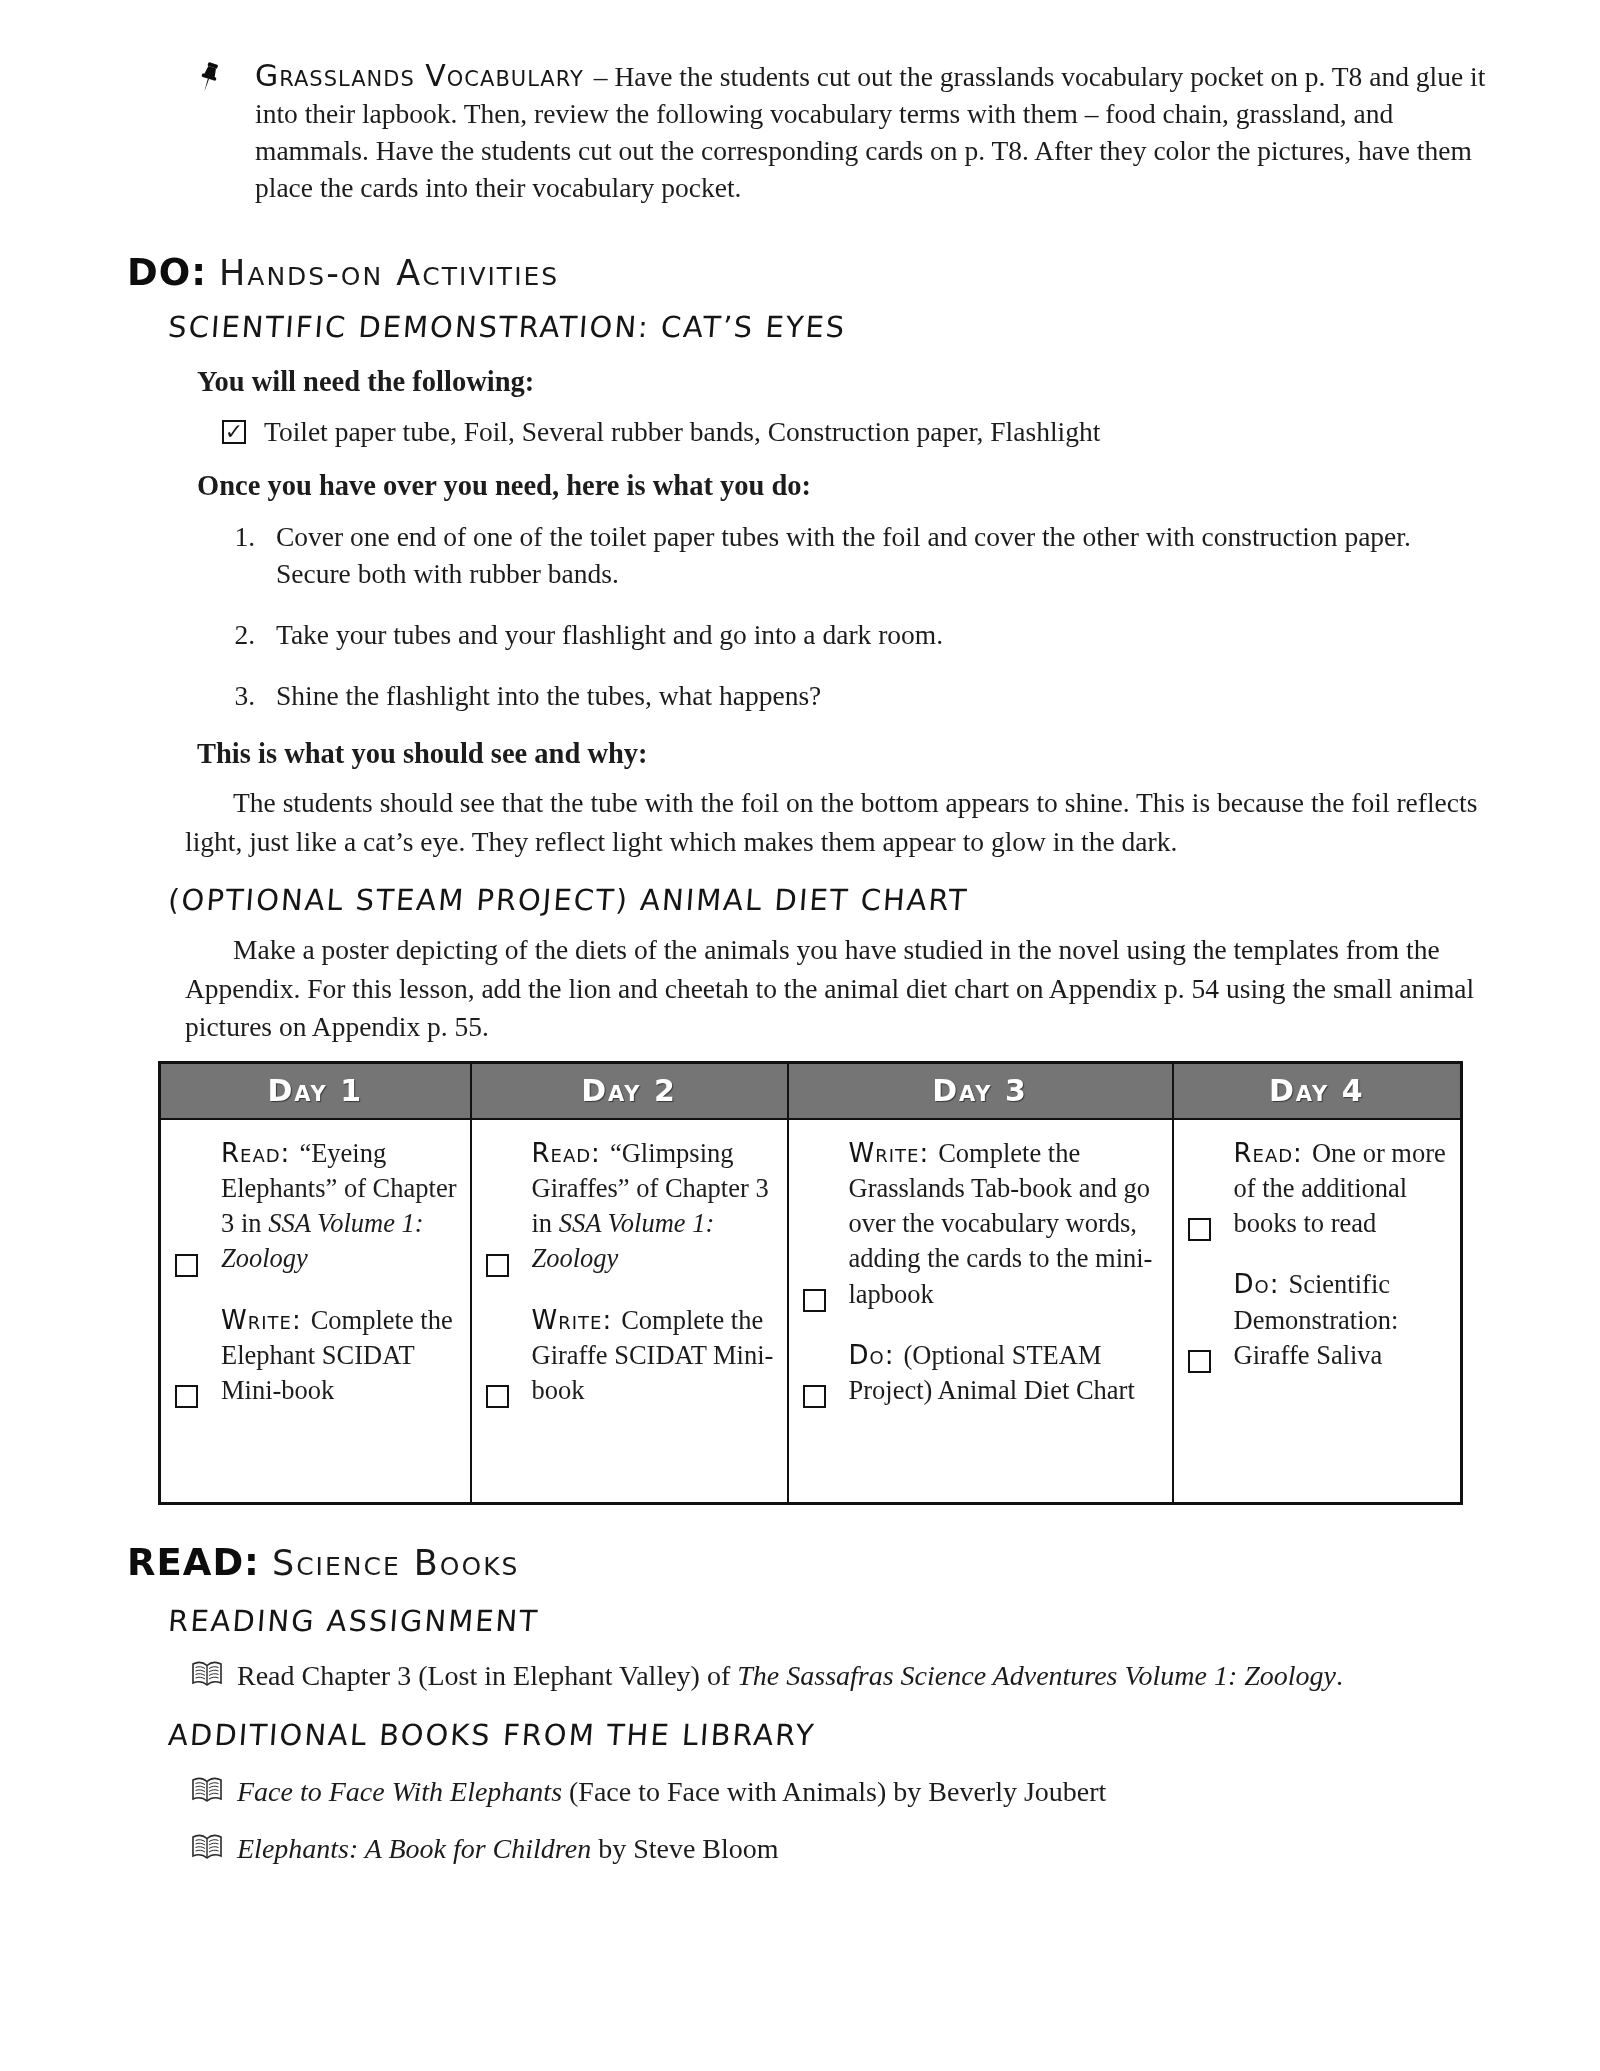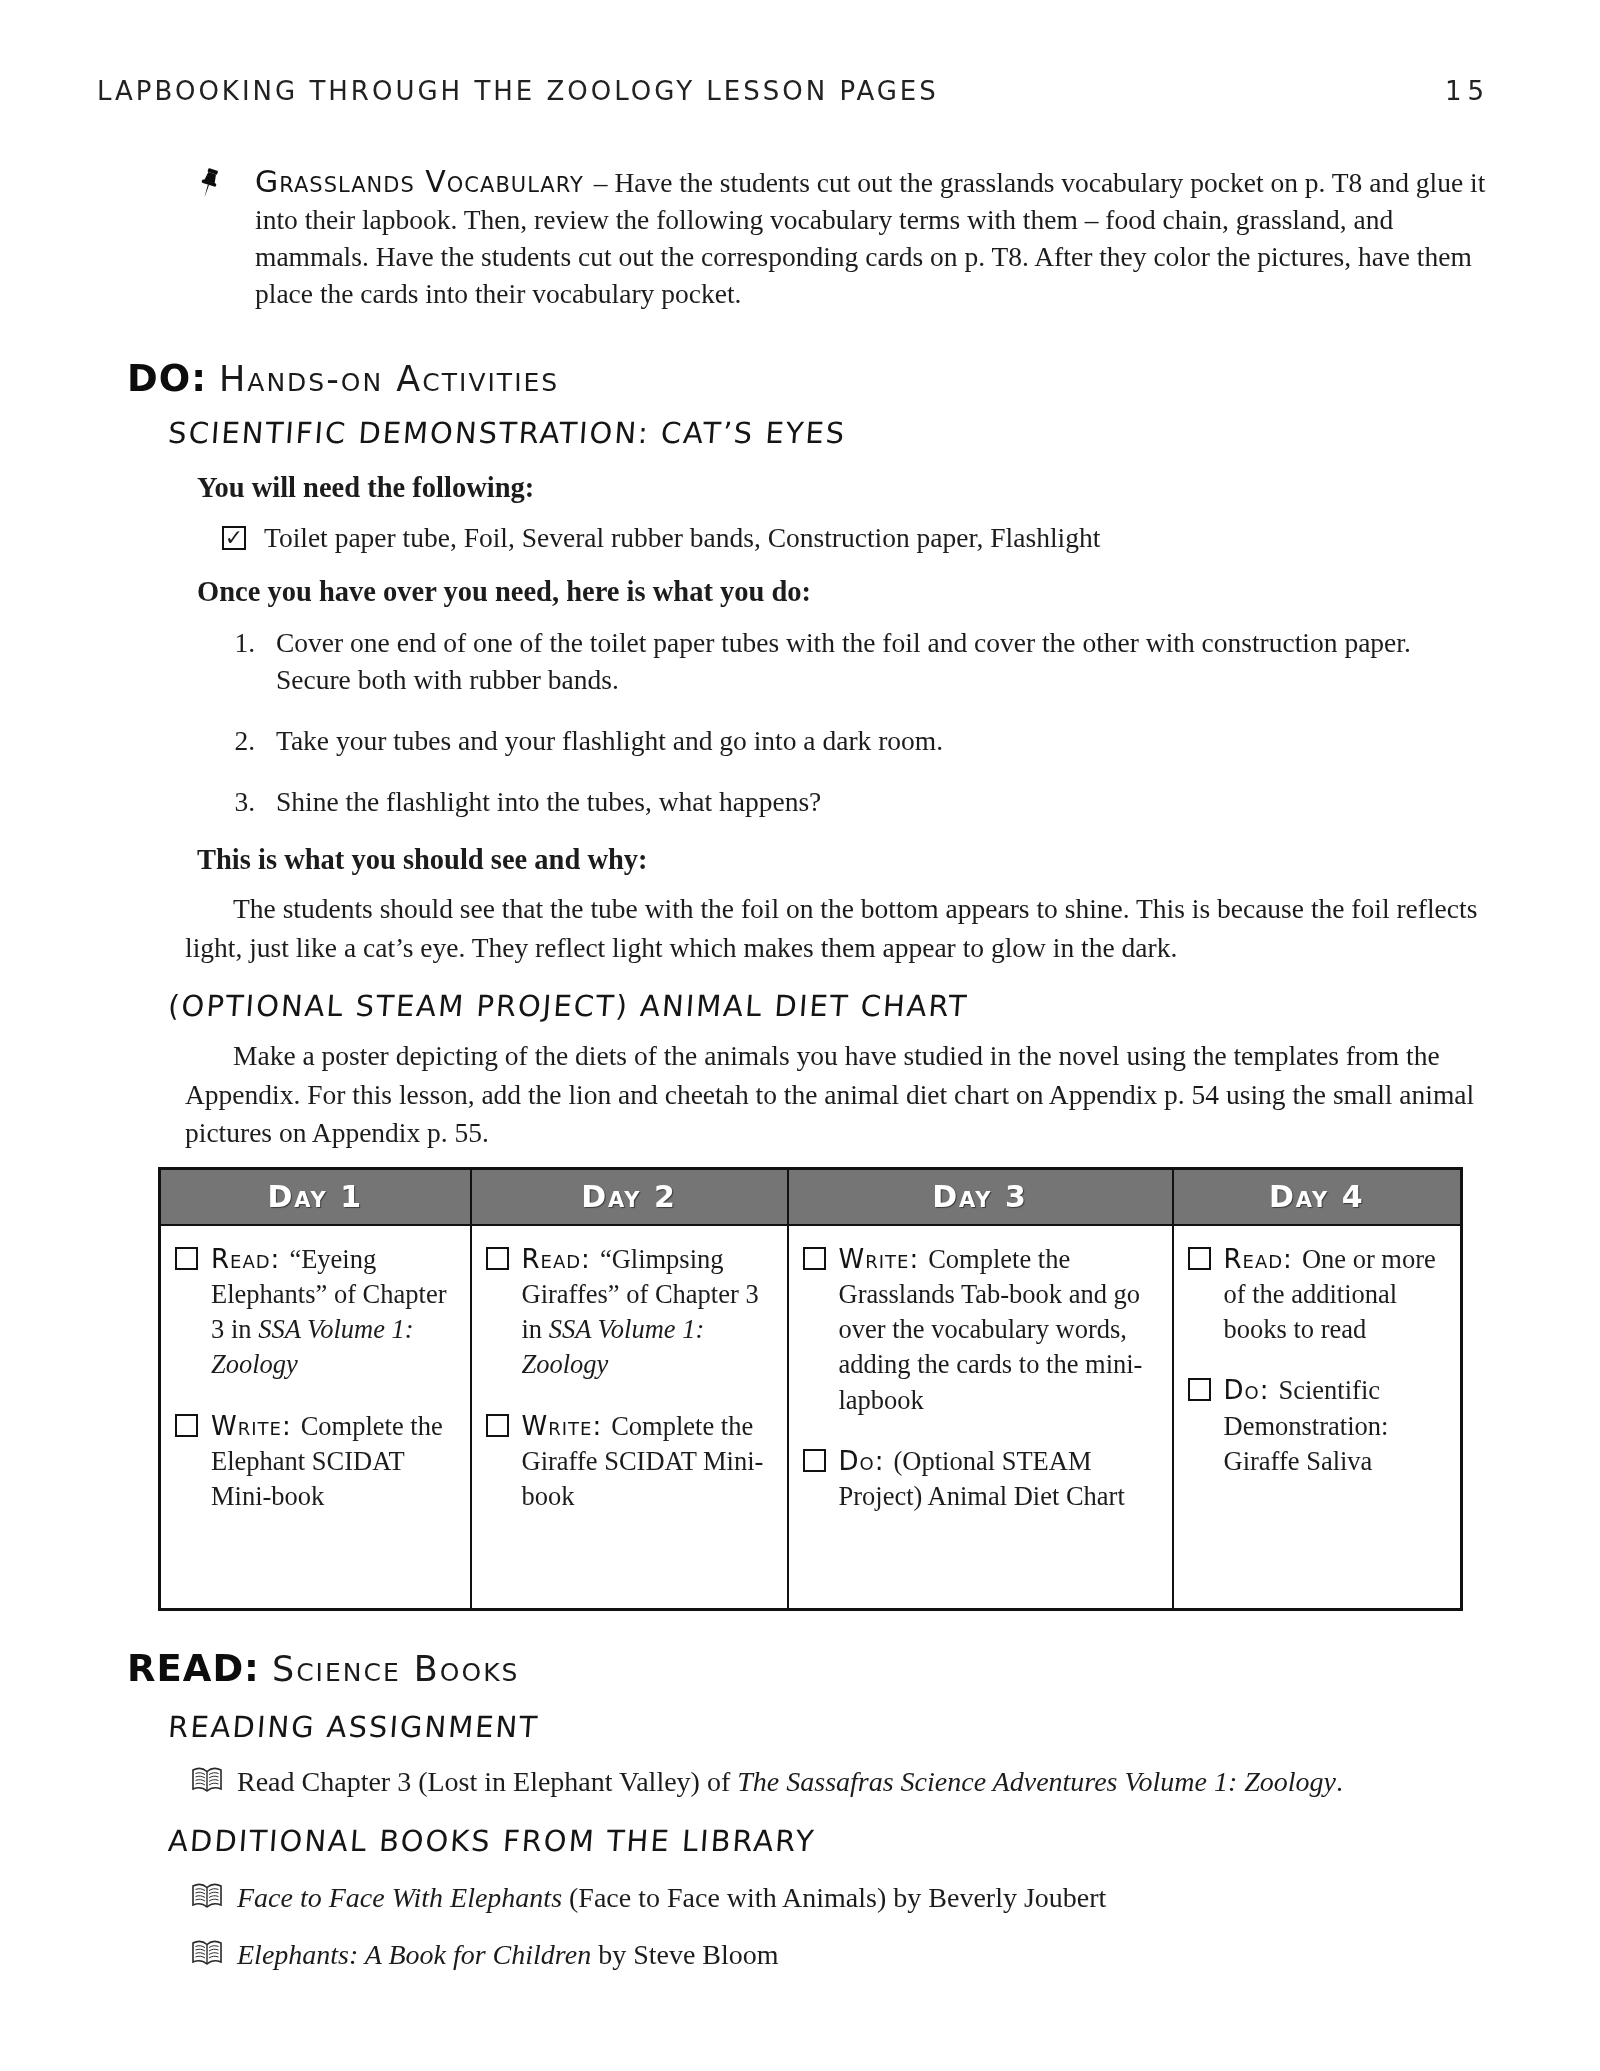--- a/index.html
+++ b/index.html
@@ -33,38 +33,34 @@
   .para{margin:14px 104px 0 185px;font-size:27.5px;line-height:1.4;text-indent:48px;}
   
   .lap-title{margin-top:50px;text-align:center;font-family:"DejaVu Sans", sans-serif;
              font-variant:small-caps;font-weight:bold;font-size:41px;letter-spacing:1px;color:#0f0f0f;}
   table.lap{border-collapse:collapse;margin:14px 0 0 158px;table-layout:fixed;}
   table.lap col.c1{width:311px}table.lap col.c2{width:317px}table.lap col.c3{width:385px}table.lap col.c4{width:289px}
   table.lap th{background:#757575;color:#fff;font-family:"DejaVu Sans", sans-serif;font-variant:small-caps;
                font-weight:bold;font-size:30px;letter-spacing:2px;border:2.5px solid #111;height:52px;text-shadow:1px 1px 1px #3a3a3a;}
   table.lap{border:3px solid #111;}
   table.lap td{border:2.5px solid #111;vertical-align:top;padding:16px 8px 10px 14px;height:356px;}
-  .citem{display:flex;gap:13px;margin-bottom:26px;font-size:26.5px;line-height:1.33;}
+  .citem{display:flex;gap:23px;margin-bottom:26px;font-size:26.5px;line-height:1.33;align-items:flex-end;}
   .citem .cbox{margin-top:5px;width:19px;height:19px;}
   .clabel{font-family:"DejaVu Sans", sans-serif;font-variant:small-caps;font-size:26px;letter-spacing:1px;margin-right:9px;color:#141414;}
   
   .bookline{margin-left:190px;margin-top:20px;display:flex;align-items:flex-start;gap:13px;font-size:28px;line-height:1.3;}
   .bookline .bicon{flex:none;padding-top:3px;}
   em{font-style:italic;}
   svg{display:block;}
 </style>
 </head>
 <body>
 
 <div class="page">
 
-  <div class="hdr">
-    <span>LAPBOOKING THROUGH THE ZOOLOGY LESSON PAGES</span>
-    <span class="pgnum">15</span>
-  </div>
 
   <div class="vocab">
     <span class="pin">
       <svg width="28" height="36" viewBox="0 0 28 36">
         <g transform="rotate(18 14 14)">
           <rect x="9" y="3" width="10" height="4" rx="1" fill="#0d0d0d"></rect>
           <path d="M10 7 L18 7 L19.5 16 L8.5 16 Z" fill="#0d0d0d"></path>
           <rect x="6.5" y="15.5" width="15" height="3.5" rx="1.5" fill="#0d0d0d"></rect>
           <path d="M13.4 19 L14.6 19 L14.1 31 L13.9 31 Z" fill="#0d0d0d"></path>
         </g>

